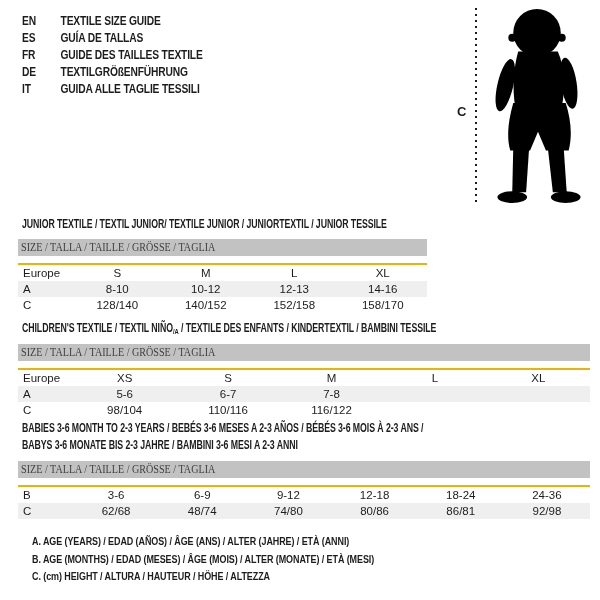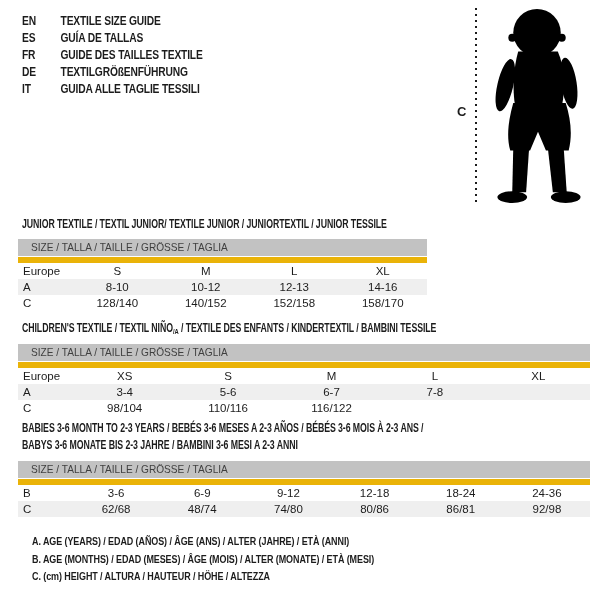--- a/index.html
+++ b/index.html
@@ -30,23 +30,23 @@
   #t2-title { top:321px; }
   #t3-title { top:420px; line-height:17px; }
   .section-title sub { font-size:8px; vertical-align:-2px; }
 
   
   .tbl { position:absolute; left:18px; }
   #t1 { top:239px; width:409px; }
   #t2 { top:344px; width:572px; }
   #t3 { top:461px; width:572px; }
   .tbl-head { height:17px; line-height:17px; background:#c2c2c2; color:#3f3f3f;
-              font-size:11.5px; padding-left:13px; white-space:nowrap; }
+              font-size:11.5px; padding-left:3px; white-space:nowrap;font-family:Liberation Serif, serif; }
   .tbl-head .squeeze { display:inline-block; transform:scaleX(0.88); transform-origin:left center; }
-  .tbl-body { border-top:6px solid #eab308; margin-top:1px; }
+  .tbl-body { border-top:2px solid #eab308; margin-top:7px; }
   .tr { display:grid; height:16px; line-height:16px; font-size:11.5px; }
   #t1 .tr { grid-template-columns:55px repeat(4,1fr); }
   #t2 .tr { grid-template-columns:55px repeat(5,1fr); }
   #t3 .tr { grid-template-columns:55px repeat(6,1fr); }
   .tr.stripe { background:#efefef; }
   .td { text-align:center; overflow:hidden; }
   .td.rowlabel { text-align:left; padding-left:5px; }
 
   
   .notes { position:absolute; left:32px; top:533px; font-weight:bold; font-size:11.5px;
@@ -142,21 +142,20 @@
       <div class="tr">
         <div class="td rowlabel">Europe</div>
         <div class="td">XS</div>
         <div class="td">S</div>
         <div class="td">M</div>
         <div class="td">L</div>
         <div class="td">XL</div>
       </div>
       <div class="tr stripe">
         <div class="td rowlabel">A</div>
-        <div class="td">3-4</div>
         <div class="td">5-6</div>
         <div class="td">6-7</div>
         <div class="td">7-8</div>
       </div>
       <div class="tr">
         <div class="td rowlabel">C</div>
         <div class="td">98/104</div>
         <div class="td">110/116</div>
         <div class="td">116/122</div>
       </div>

